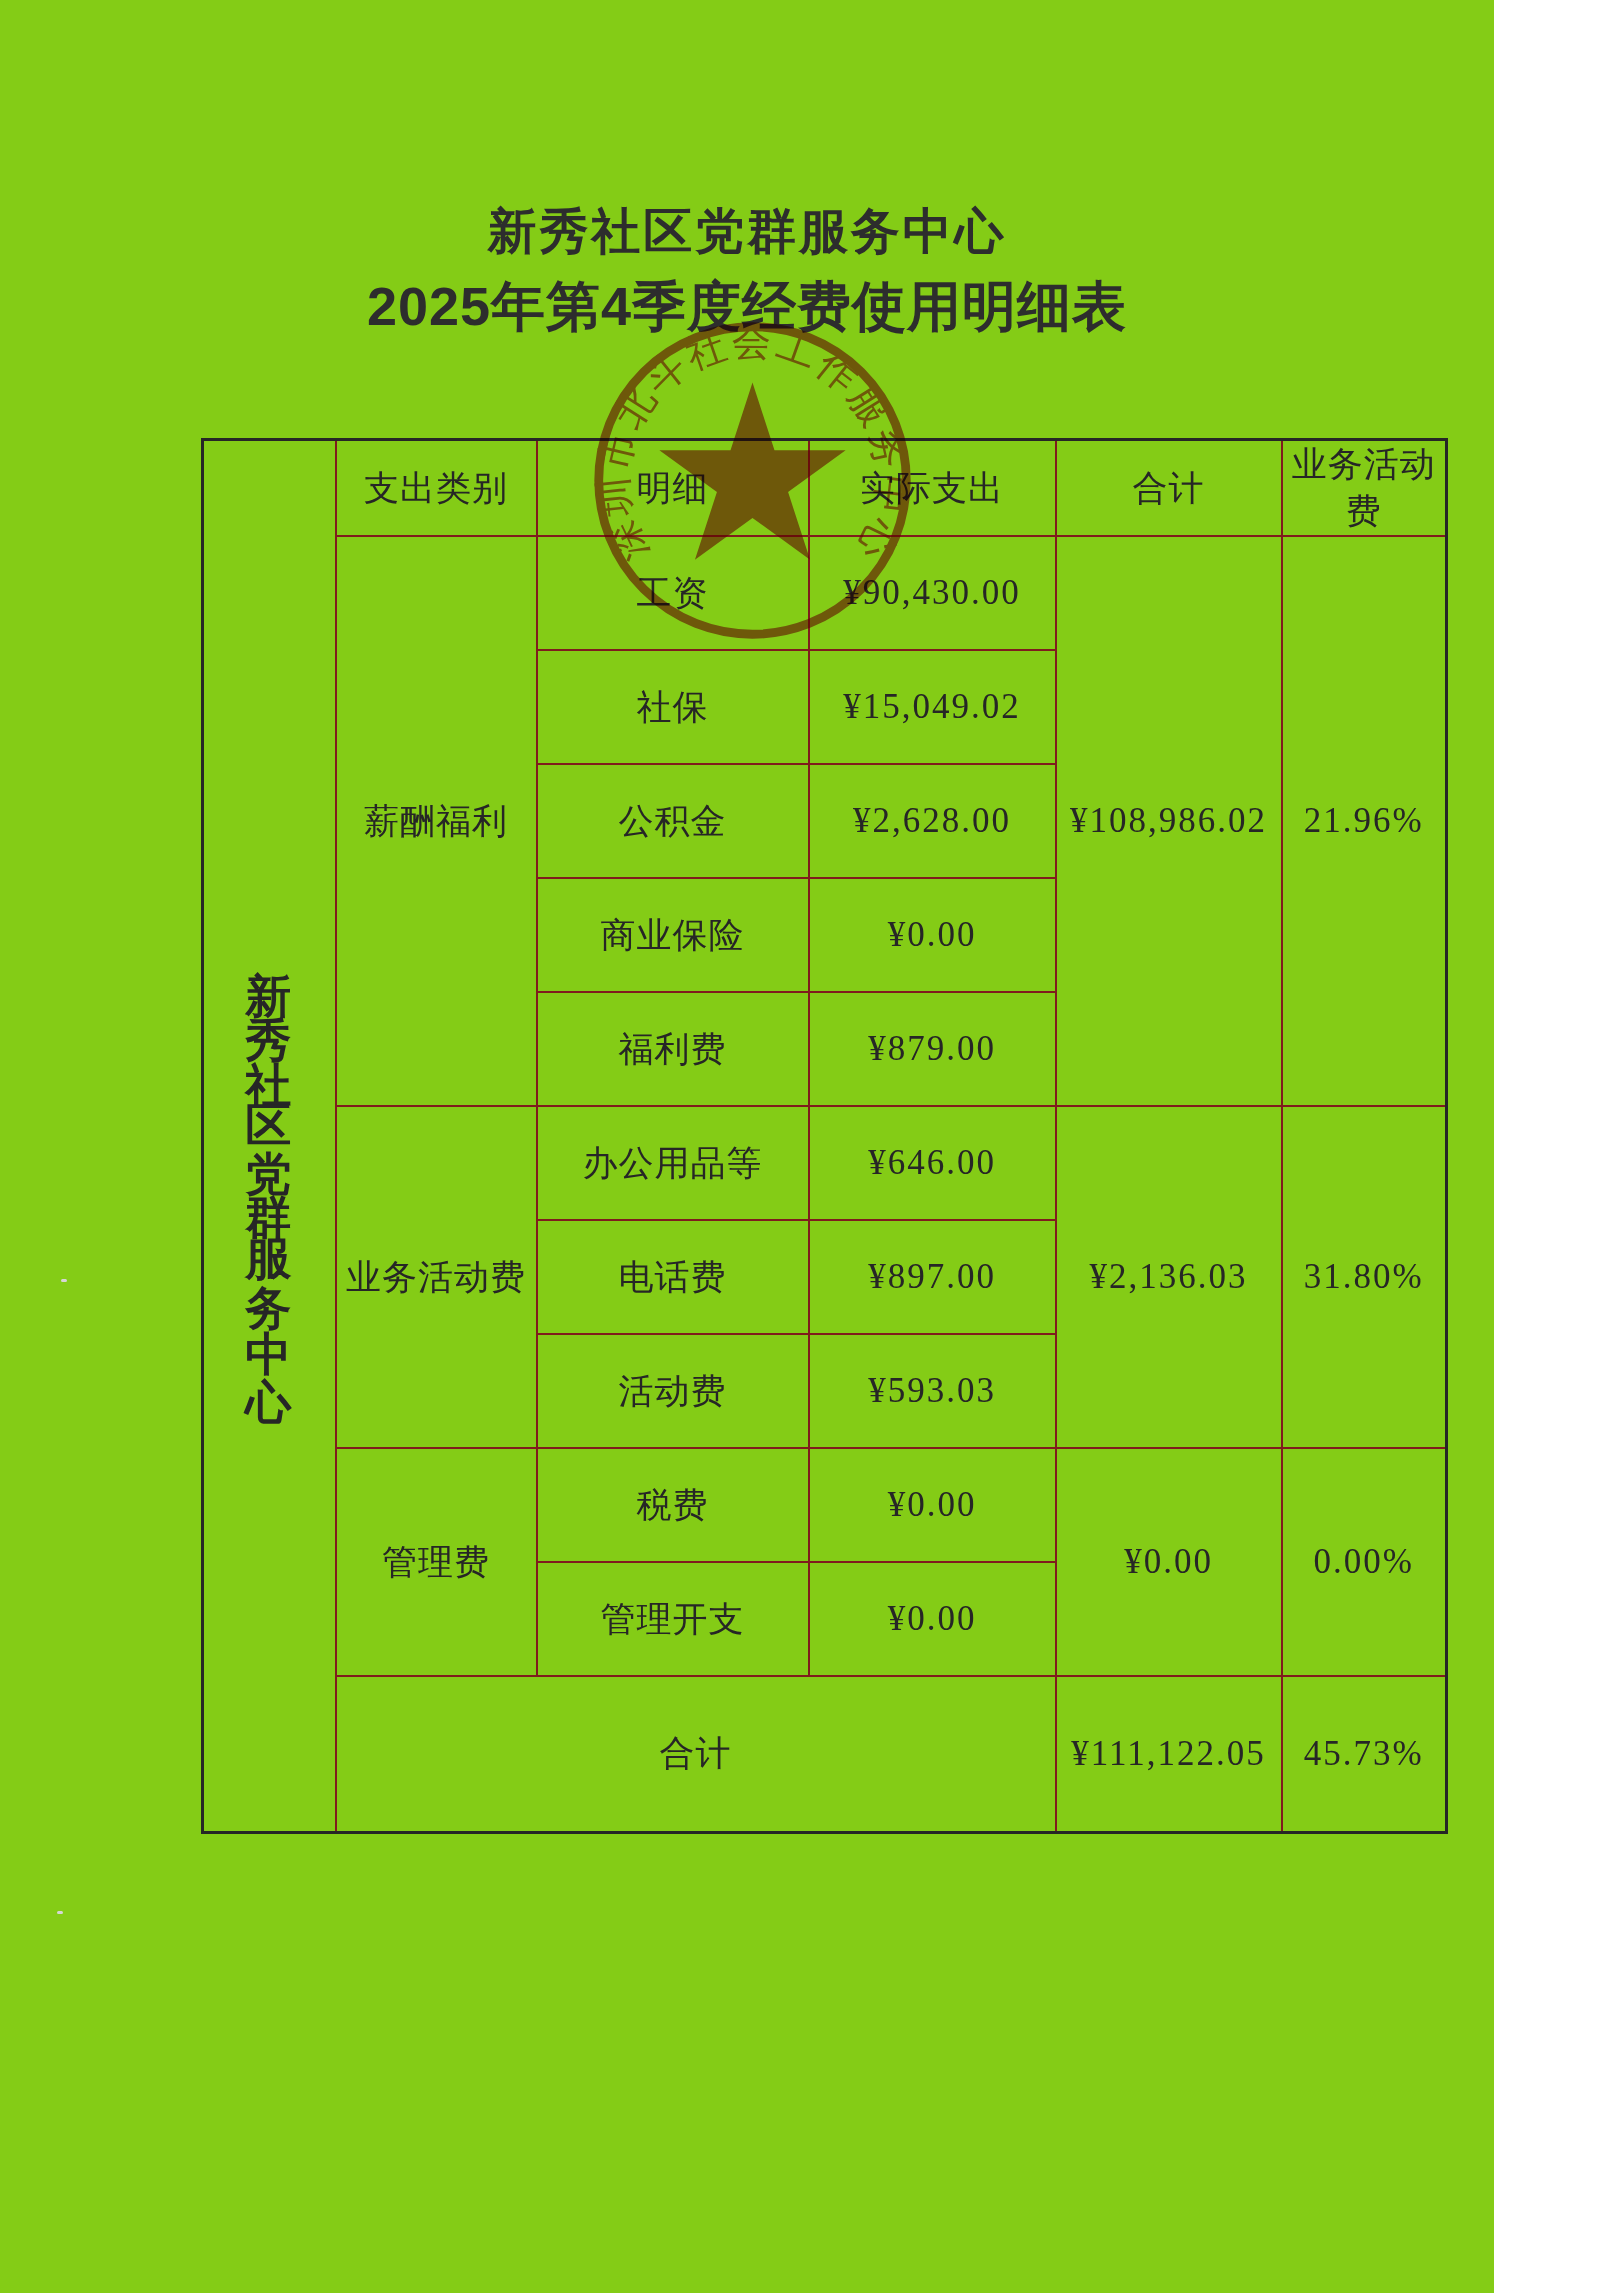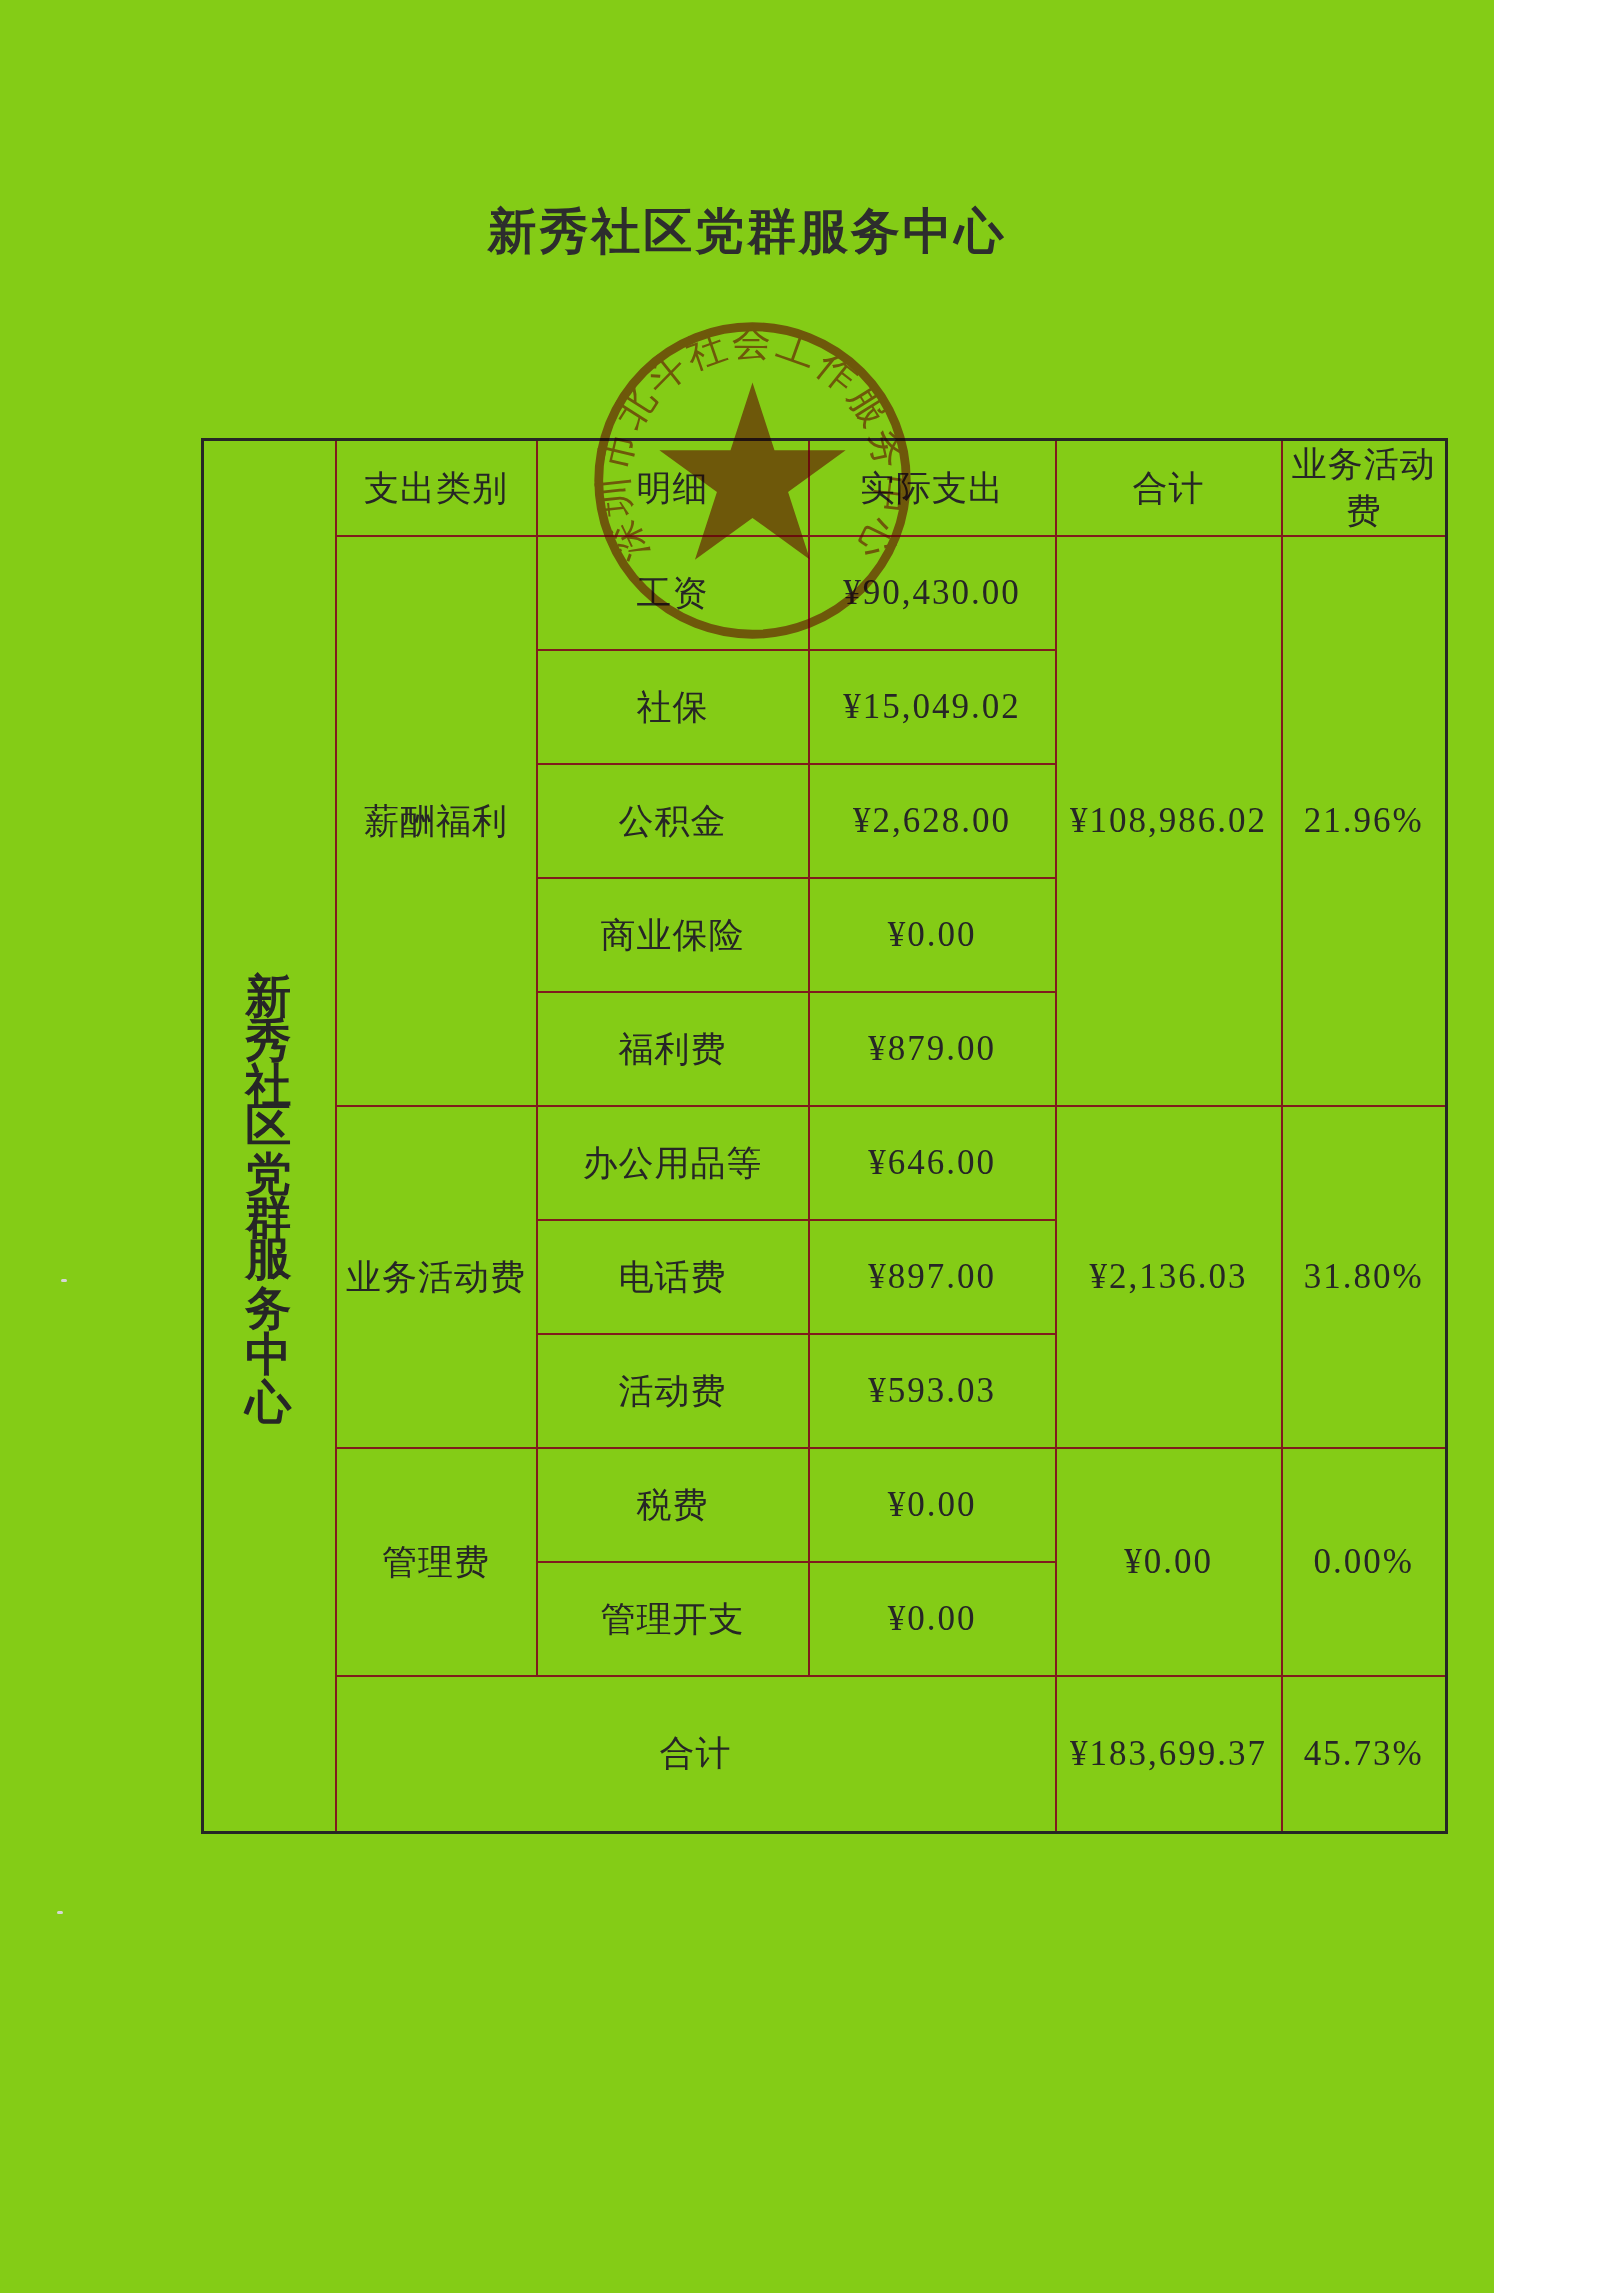--- a/index.html
+++ b/index.html
@@ -101,20 +101,21 @@
     background: #d6d6d6;
     border-radius: 2px;
   }
 </style>
 </head>
 <body>
 
 <div class="page">
 
   <div class="title1">新秀社区党群服务中心</div>
+  <div class="title2">2025年第4季度经费使用明细表</div>
 
 
   <table class="report">
     <colgroup>
       <col style="width:133px">
       <col style="width:201px">
       <col style="width:272px">
       <col style="width:247px">
       <col style="width:226px">
       <col style="width:165px">
@@ -179,21 +180,21 @@
       <td class="amount" rowspan="2">¥0.00</td>
       <td class="amount" rowspan="2">0.00%</td>
     </tr>
     <tr class="h-row">
       <td>管理开支</td>
       <td class="amount">¥0.00</td>
     </tr>
 
     <tr class="h-foot sep">
       <td colspan="3">合计</td>
-      <td class="amount">¥183,699.37</td>
+      <td class="amount">¥111,122.05</td>
       <td class="amount">45.73%</td>
     </tr>
   </tbody>
     </table>
 
   <svg class="stamp" viewBox="-170 -170 340 340">
     <g id="seal-group">
       <circle r="157" fill="none" stroke="#c8453f" stroke-width="9"></circle>
       <path id="sealArc" d="M -104.84 73.43 A 128 128 0 1 1 104.84 73.43" fill="none"></path>
       <text fill="#c8453f">

